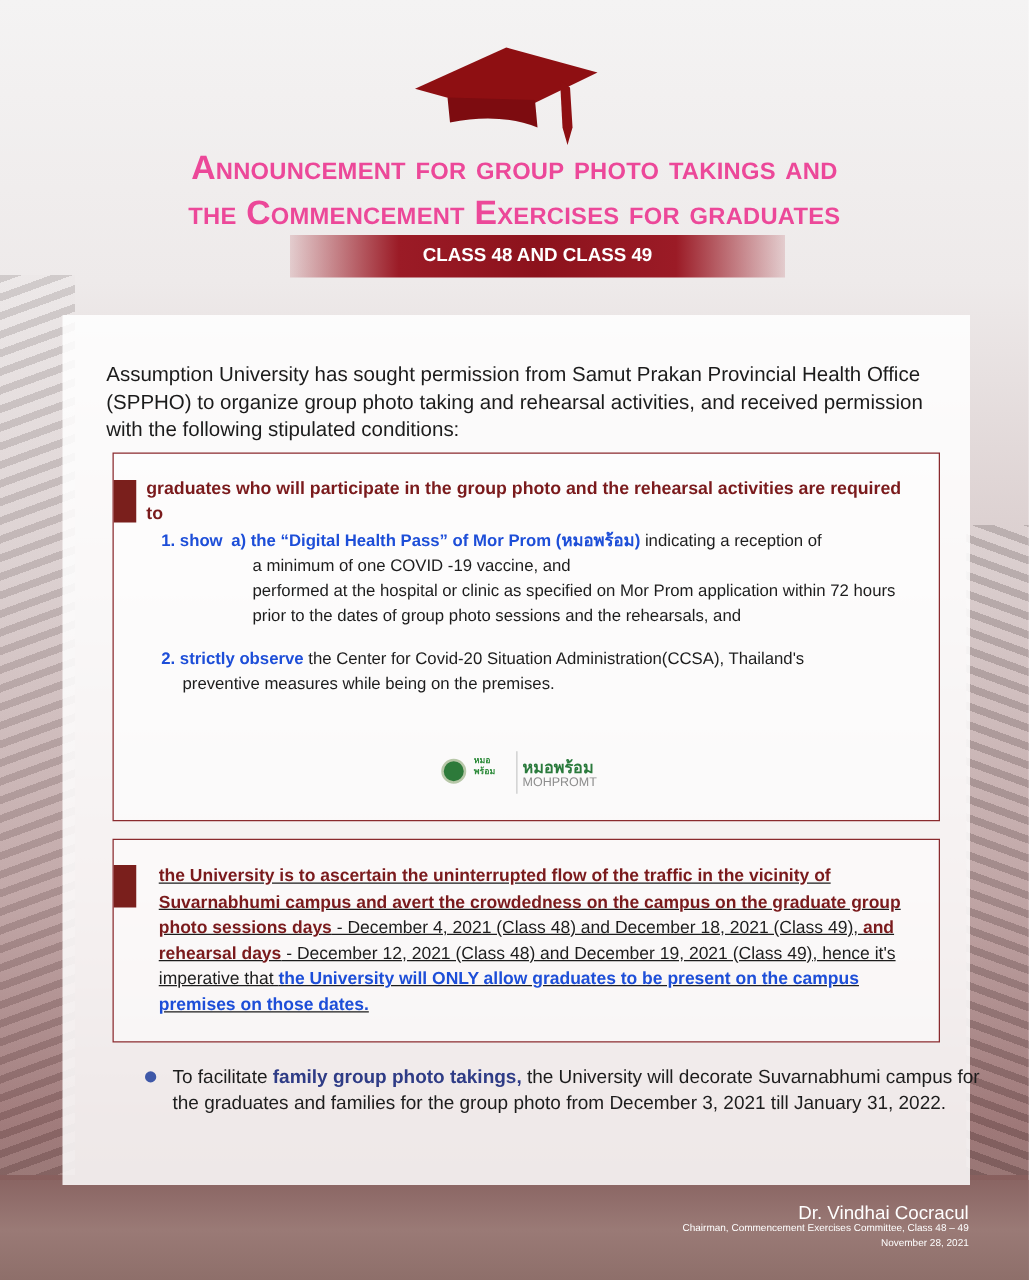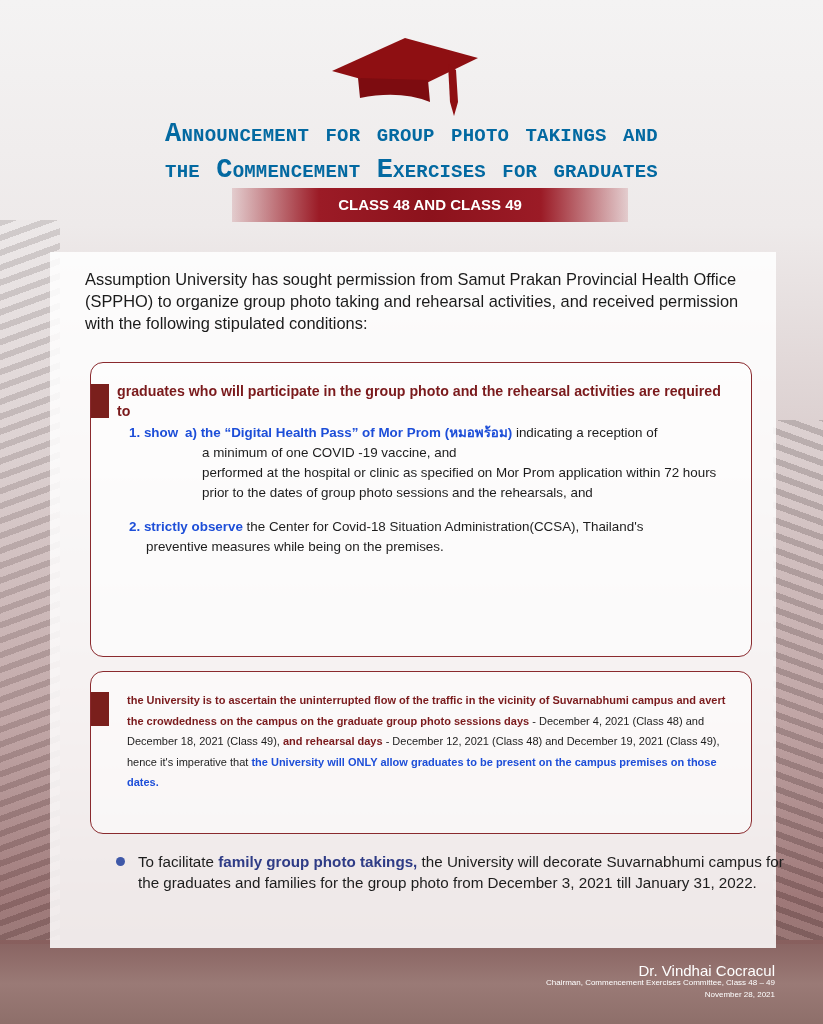--- a/index.html
+++ b/index.html
@@ -18,39 +18,39 @@
   }
   .bg-ground {
     position: absolute; left: 0; right: 0; bottom: 0; height: 80px;
     background: linear-gradient(180deg, #8a6563 0%, #9a7a76 50%, #8e6f6a 100%);
   }
   .cap {
     position: absolute; left: 330px; top: 36px; width: 150px; height: 85px;
   }
   .title {
     position: absolute; left: 0; right: 0; top: 116px; text-align: center;
-    font-family: Liberation Mono, monospace; font-weight: bold; color: #0369a1;
+    font-family: Liberation Sans, sans-serif; font-weight: bold; color: #ec4899;
     font-size: 27px; line-height: 36px; font-variant: small-caps; letter-spacing: 0.2px;
   }
   .title .line { display: block; white-space: nowrap; }
   .class-banner {
     position: absolute; left: 232px; top: 188px; width: 396px; height: 34px;
     background: linear-gradient(90deg, rgba(160,30,40,0.15) 0%, #9b1b26 22%, #8c121c 50%, #9b1b26 78%, rgba(160,30,40,0.15) 100%);
     color: #ffffff; font-weight: bold; font-size: 15px; text-align: center; line-height: 34px;
   }
   .panel {
     position: absolute; left: 50px; top: 252px; width: 726px; height: 696px;
     background: rgba(255,255,255,0.86);
   }
   .intro {
-    position: absolute; left: 85px; top: 268px; width: 680px;
+    position: absolute; left: 85px; top: 289px; width: 680px;
     font-size: 16.4px; line-height: 22px; color: #1b1b1b;
   }
   .box {
-    position: absolute; border: 1.5px solid #8a2a2e; border-radius: 13px; background: rgba(255,255,255,0.55);
+    position: absolute; border: 1.5px solid #8a2a2e; border-radius: 0; background: rgba(255,255,255,0.55);
   }
   .box1 { left: 90px; top: 362px; width: 660px; height: 293px; }
   .box2 { left: 90px; top: 671px; width: 660px; height: 161px; }
   .bar { position: absolute; width: 18px; height: 34px; background: #7a1f1c; }
   .box1 .bar { left: 0; top: 21px; }
   .box2 .bar { left: 0; top: 20px; }
   .head {
     position: absolute; left: 26px; top: 18px; width: 620px;
     font-weight: bold; color: #7a1a1c; font-size: 14.2px; line-height: 20px;
   }
@@ -69,21 +69,21 @@
     position: absolute; left: 262px; top: 236px; width: 130px; height: 40px;
   }
   .logo .emblem {
     position: absolute; left: 0; top: 8px; width: 20px; height: 20px; border-radius: 50%;
     background: #2d7a3a; border: 2px solid #b7c7a8; box-sizing: border-box;
   }
   .logo .mini { position: absolute; left: 26px; top: 5px; font-size: 7px; line-height: 9px; font-weight: bold; color: #2d8b3a; }
   .logo .sep { position: absolute; left: 60px; top: 2px; width: 1px; height: 34px; background: #c9c9c9; }
   .logo .th { position: absolute; left: 65px; top: 4px; font-size: 13px; font-weight: bold; color: #2a7a3c; }
   .logo .en { position: absolute; left: 65px; top: 22px; font-size: 10px; color: #8d8d8d; }
-  .box2 .body { position: absolute; left: 36px; top: 18px; width: 612px; font-size: 11px; line-height: 20.5px; color: #1d1d1d; }
+  .box2 .body { position: absolute; left: 36px; top: 18px; width: 612px; font-size: 14px; line-height: 20.5px; color: #1d1d1d; text-decoration: underline; }
   .note { position: absolute; left: 112px; top: 851px; width: 650px; font-size: 15.2px; line-height: 21px; color: #1d1d1d; }
   .bullet {
     position: absolute; left: 116px; top: 857px; width: 9px; height: 9px; border-radius: 50%; background: #3f58a8;
   }
   .note { padding-left: 26px; }
   .sig { position: absolute; right: 48px; top: 965px; text-align: right; color: #ffffff; }
   .sig .name { font-size: 15px; line-height: 12px; }
   .sig .role { font-size: 8px; line-height: 11px; }
   .sig .date { font-size: 8px; line-height: 14px; }
 </style>
@@ -120,24 +120,34 @@
     <div class="sub sub-a">
       <span class="red">a) the “Digital Health Pass” of Mor Prom (หมอพร้อม)</span><span> indicating a reception of</span>
       <span class="indent">a minimum of one COVID -19 vaccine, and</span>
     </div>
     <div class="sub sub-b">
       <span class="indent">performed at the hospital or clinic as specified on Mor Prom application within 72 hours prior to the dates of group photo sessions and the rehearsals, and</span>
     </div>
   </div>
 
   <div class="item2 txt">
-    <span class="red">2. strictly observe</span><span> the Center for Covid-18 Situation Administration(CCSA), Thailand's</span>
+    <span class="red">2. strictly observe</span><span> the Center for Covid-20 Situation Administration(CCSA), Thailand's</span>
     <span class="indent">preventive measures while being on the premises.</span>
   </div>
 
+  <div class="logo">
+    <div class="emblem"></div>
+    <div class="mini">
+      <div>หมอ</div>
+      <div>พร้อม</div>
+    </div>
+    <div class="sep"></div>
+    <div class="th">หมอพร้อม</div>
+    <div class="en">MOHPROMT</div>
+  </div>
 </div>
 
 <div class="box box2">
   <div class="bar"></div>
   <div class="body">
     <span class="maroon">the University is to ascertain the uninterrupted flow of the traffic in the vicinity of Suvarnabhumi campus and avert the crowdedness on the campus on the graduate group photo sessions days</span><span> - December 4, 2021 (Class 48) and December 18, 2021 (Class 49), </span><span class="maroon">and rehearsal days</span><span> - December 12, 2021 (Class 48) and December 19, 2021 (Class 49), hence it's imperative that </span><span class="red">the University will ONLY allow graduates to be present on the campus premises on those dates.</span>
   </div>
 </div>
 
 <div class="bullet"></div>

